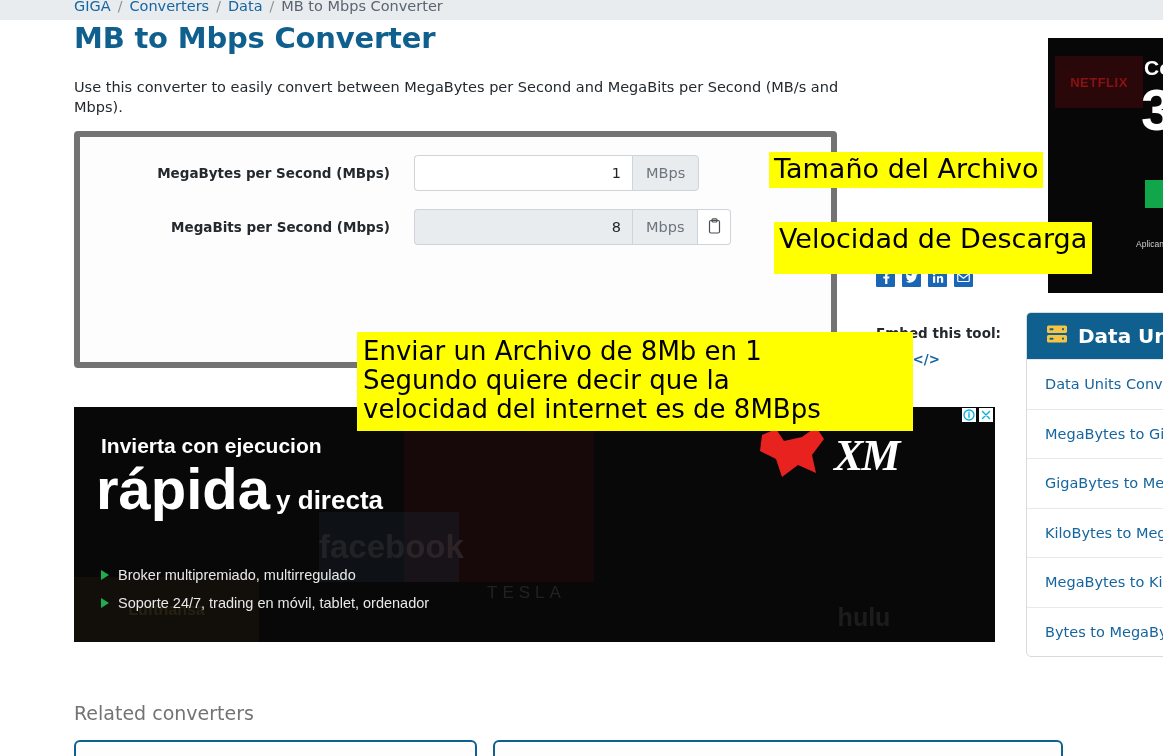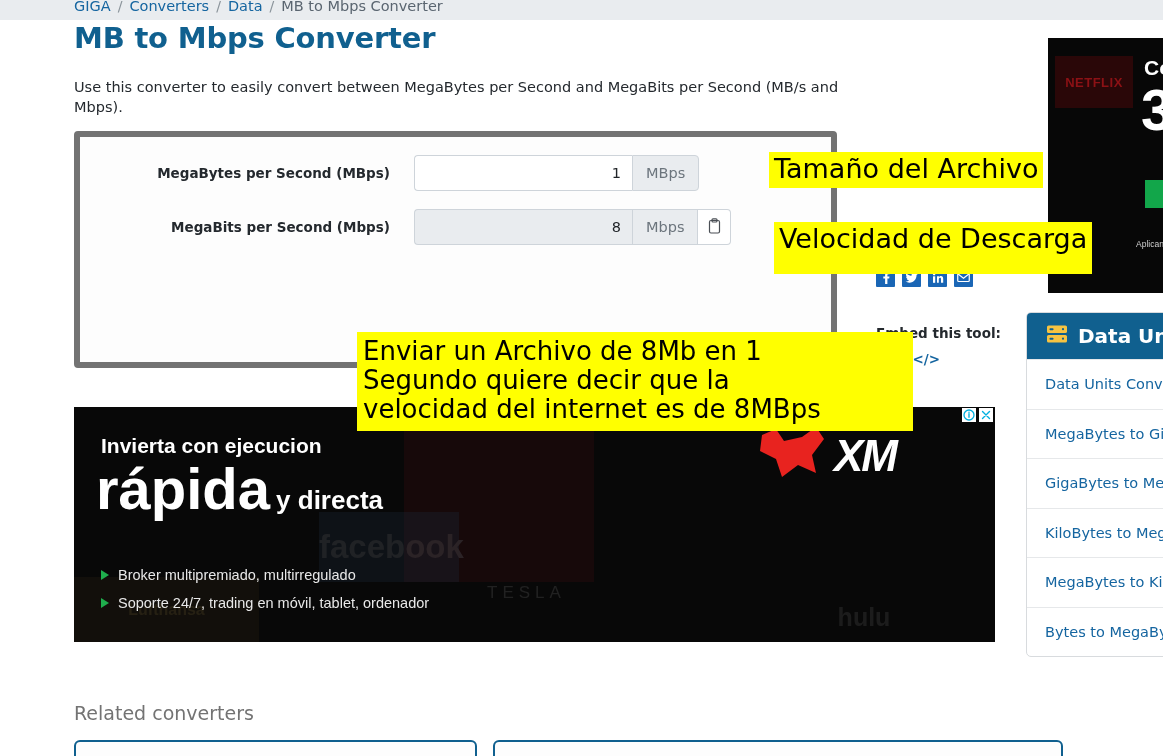--- a/index.html
+++ b/index.html
@@ -149,21 +149,21 @@
   .ad-h2 small { font-size: 26px; font-weight: bold; margin-left: 6px; }
   .ad-bullets { position: absolute; left: 27px; top: 160px; }
   .ad-bullet {
     display: flex; align-items: center; gap: 9px;
     color: #e8e8e8; font-size: 14.5px; margin-bottom: 12px;
     font-family: "Liberation Sans", sans-serif;
   }
   .tri { width: 0; height: 0; border-left: 8px solid #1fae4d;
          border-top: 5px solid transparent; border-bottom: 5px solid transparent; }
   .xm-text { color:#fff; font-size:44px; font-weight:bold; font-style:italic;
-             font-family:Liberation Sans, sans-serif; letter-spacing:-2px; }
+             font-family:Liberation Serif, serif; letter-spacing:-2px; }
 
   
   .related-title {
     position: absolute; left: 74px; top: 702px;
     font-size: 19px; font-weight: normal; color: #737373;
   }
   .rel-box {
     position: absolute; top: 740px; height: 40px;
     border: 2px solid #10608f; border-radius: 6px;
     background: #fdfdfd;
@@ -172,21 +172,21 @@
   }
   .rel-box.b1 { left: 74px; width: 403px; }
   .rel-box.b2 { left: 493px; width: 570px; }
 
   
   .side-ad {
     position: absolute; left: 1048px; top: 38px;
     width: 250px; height: 255px; background: #070707; overflow: hidden;
   }
   .nf-box {
-    position: absolute; left: 7px; top: 18px; width: 78px; height: 52px;
+    position: absolute; left: 7px; top: 18px; width: 88px; height: 52px;
     background: #2a0708; display: flex; align-items: center; justify-content: center;
   }
   .nf-text { color:#8c1115; font-size:13px; font-weight:bold; letter-spacing:0.5px;
              font-family:"Liberation Sans", sans-serif; }
   .side-h1 { position:absolute; left:96px; top:18px; color:#fff; font-size:21px;
              font-weight:bold; font-family:"Liberation Sans", sans-serif; white-space: nowrap;}
   .side-big { position:absolute; left:93px; top:44px; color:#fff; font-size:57px;
               font-weight:bold; line-height:1; font-family:"Liberation Sans", sans-serif; }
   .side-cta { position:absolute; left:97px; top:142px; width:160px; height:28px;
               background:#12a64a; color:#fff; font-size:15px; font-weight:bold;

